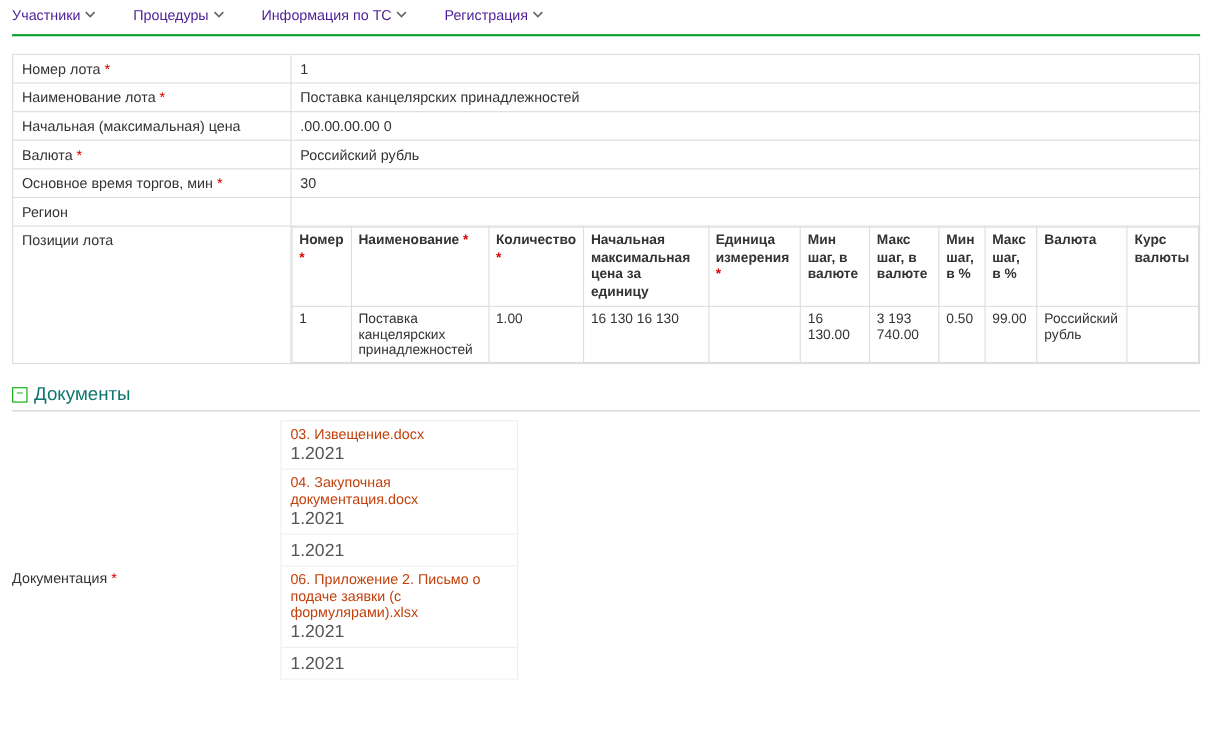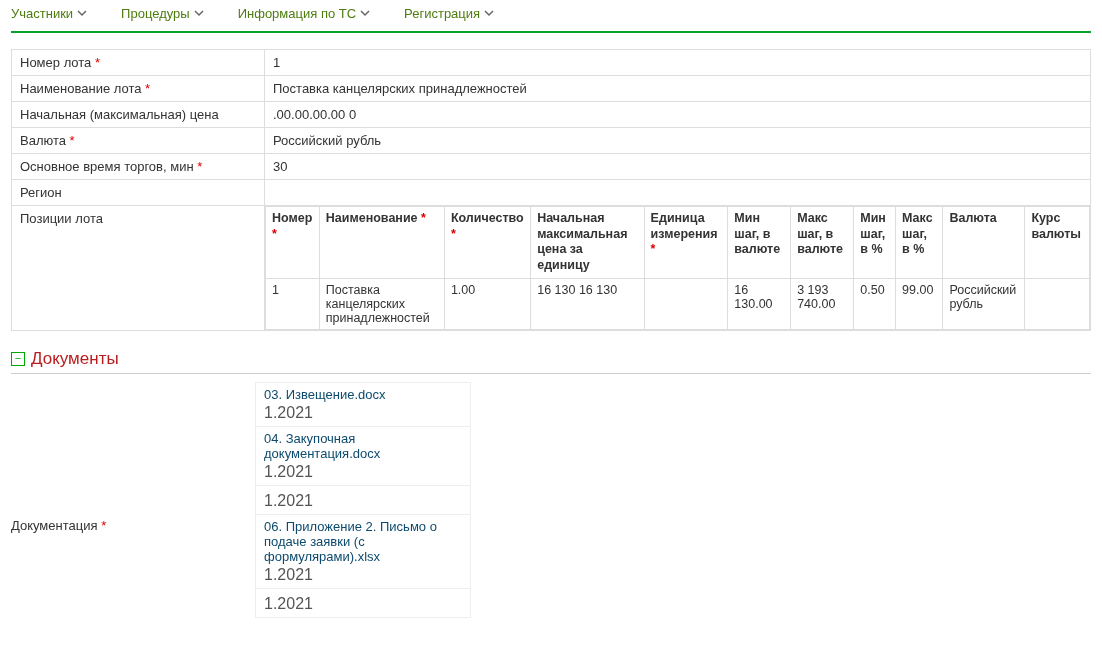--- a/index.html
+++ b/index.html
@@ -1,40 +1,40 @@
 <!DOCTYPE html>
 <html><head>
 <meta charset="utf-8">
 <style>
   html,body{margin:0;padding:0;font-family:Arial,Helvetica,sans-serif;font-size:13px;color:#333;background:#fff}
   .wrap{width:1080px;margin:0 auto;padding:0 11px}
   
   .topmenu{display:flex;gap:34px;padding:6px 0 10px;border-bottom:2px solid #09a12e}
-  .topmenu .item{display:flex;align-items:center;gap:4px;cursor:pointer;color:#4d7c0f}
+  .topmenu .item{display:flex;align-items:center;gap:4px;cursor:pointer;color:#4c1d95}
   .chev{width:10px;height:10px}
   
   table.form{width:100%;border-collapse:collapse;margin-top:16px}
   table.form td{border:1px solid #ddd;padding:5px 8px;vertical-align:top}
   table.form td.label{width:236px;color:#333}
   .req{color:#d00}
   
   table.pos{width:100%;border-collapse:collapse}
   table.pos th,table.pos td{border:1px solid #ddd;padding:4px 6px;font-size:12.5px;text-align:left;vertical-align:top}
   table.pos th{font-weight:bold;text-align:left;line-height:1.25}
   
   .section{margin-top:18px}
   .sec-hdr{display:flex;align-items:center;gap:6px;border-bottom:1px solid #ccc;padding-bottom:4px}
-  .sec-hdr h3{margin:0;font-size:17px;font-weight:normal;color:#b91c1c}
+  .sec-hdr h3{margin:0;font-size:17px;font-weight:normal;color:#0f766e}
   .sq{width:12px;height:12px;border:1px solid #0a0;display:inline-flex;align-items:center;justify-content:center;color:#0a0;font-size:11px;line-height:1}
   .doc-layout{display:flex;margin-top:8px}
   .doc-label{width:244px;padding-top:136px}
   .doc-list{width:216px}
   .doc-list .doc{border:1px solid #eee;border-top:none;padding:4px 8px}
   .doc-list .doc:first-child{border-top:1px solid #eee}
-  .doc a{color:#0c4a6e;text-decoration:none;cursor:pointer}
+  .doc a{color:#c2410c;text-decoration:none;cursor:pointer}
   .doc .date{color:#555;font-size:16px;margin-top:2px}
 </style>
 </head>
 <body>
 
 <div class="wrap">
 
   <div class="topmenu" id="topmenu">
       <div class="item">
         <span>Участники</span>

